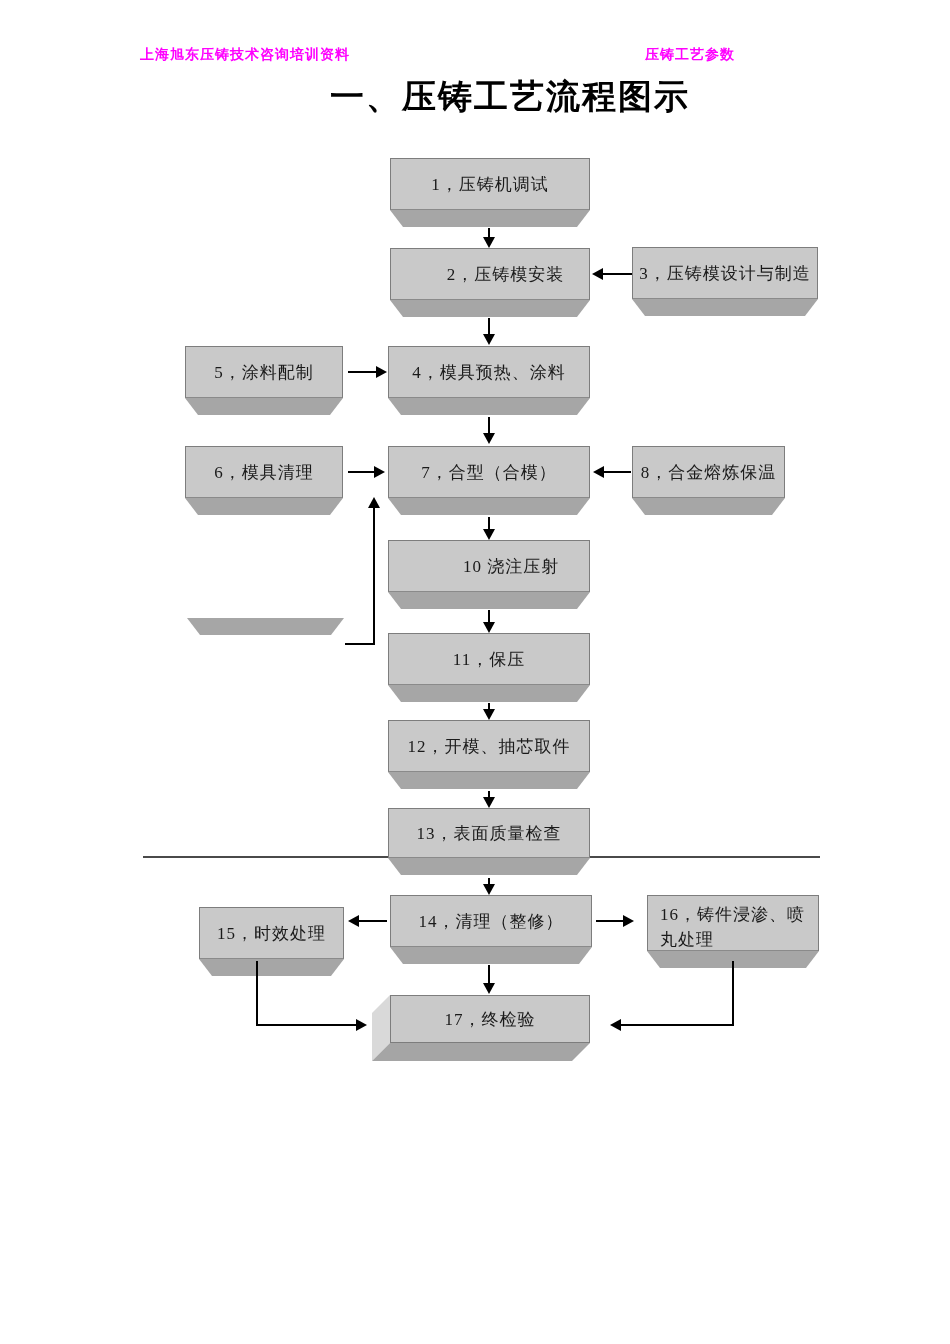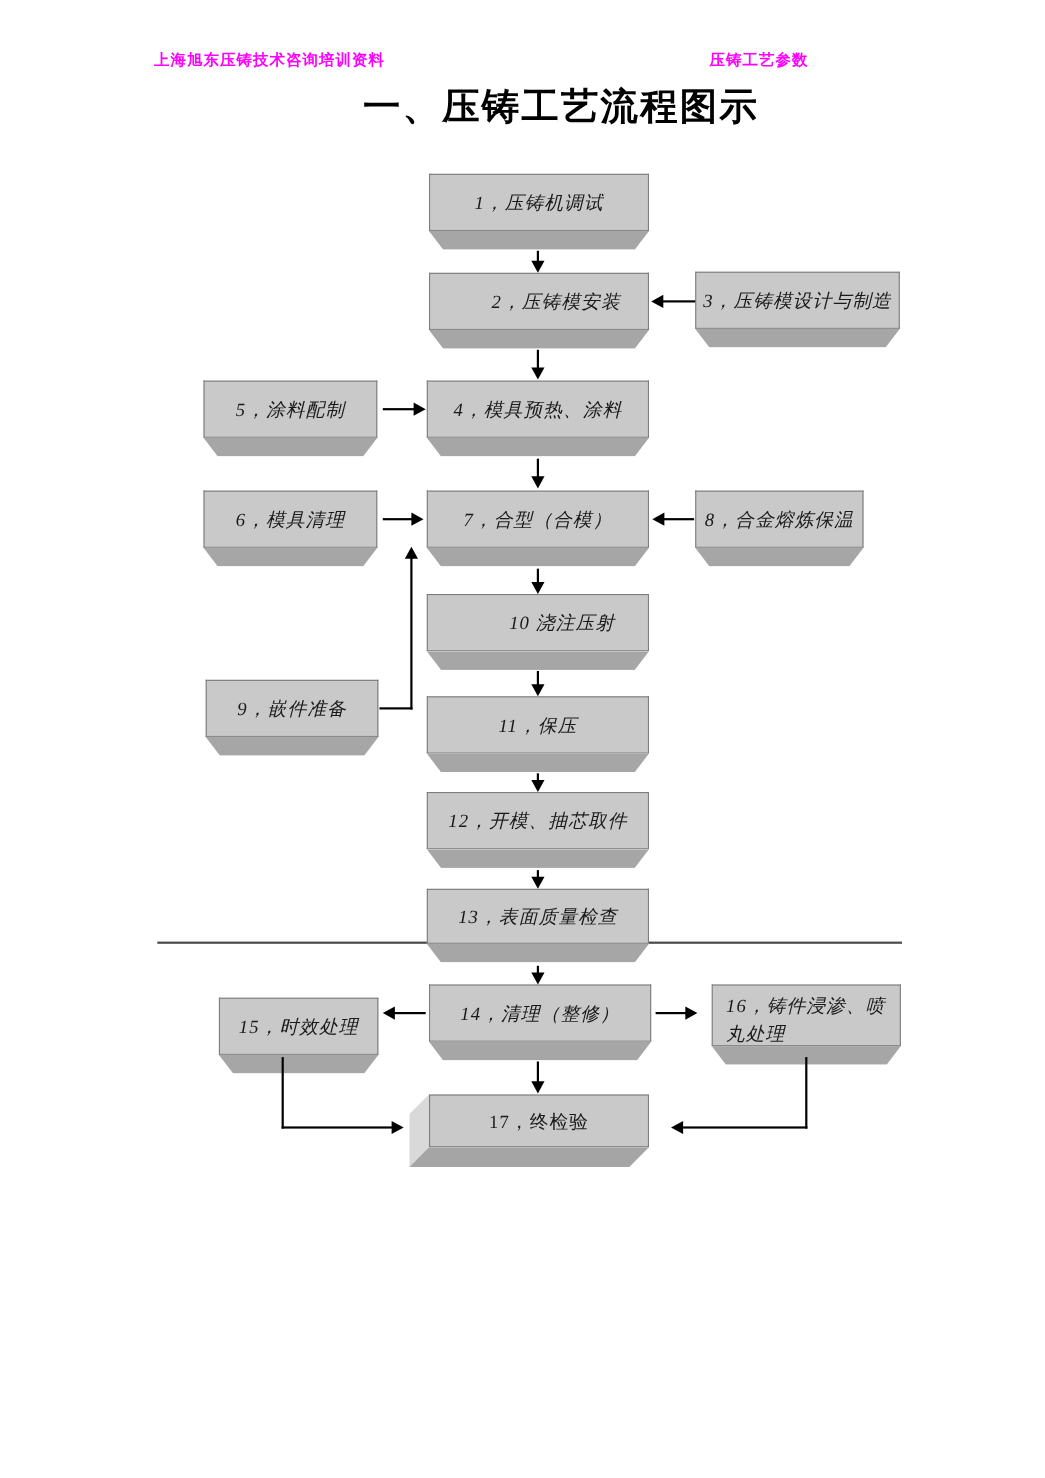--- a/index.html
+++ b/index.html
@@ -17,21 +17,21 @@
     letter-spacing:1px;white-space:nowrap;
   }
   .hdr-left{left:140px;}
   .hdr-right{left:645px;}
   .doc-title{
     position:absolute;top:74px;left:70px;width:880px;
     text-align:center;font-size:34px;font-weight:700;color:#000;
     letter-spacing:2px;
   }
   
-  .box{position:absolute;z-index:2;font-style:italic;}
+  .box{position:absolute;z-index:2;}
   .face{
     position:relative;
     background:#c9c9c9;border:1px solid #7d7d7d;border-bottom-color:#8a8a8a;
     box-sizing:border-box;
     display:flex;align-items:center;justify-content:center;
     font-size:17px;color:#1a1a1a;letter-spacing:1px;
   }
   .bevel{
     height:17px;background:#a6a6a6;
     clip-path:polygon(0 0,100% 0,calc(100% - 13px) 100%,13px 100%);
@@ -137,23 +137,20 @@
   </div>
 
   <div class="box" style="left:388px;top:540px;width:202px;">
     <div class="face" style="height:52px;padding-left:44px;">
         <span>10 浇注压射</span>
       </div>
     <div class="bevel"></div>
   </div>
 
   <div class="box" style="left:187px;top:618px;width:157px;">
-    <div class="face" style="height:52px;">
-        <span>9，嵌件准备</span>
-      </div>
     <div class="bevel"></div>
   </div>
 
   <div class="box" style="left:388px;top:633px;width:202px;">
     <div class="face" style="height:52px;">
         <span>11，保压</span>
       </div>
     <div class="bevel"></div>
   </div>
 

